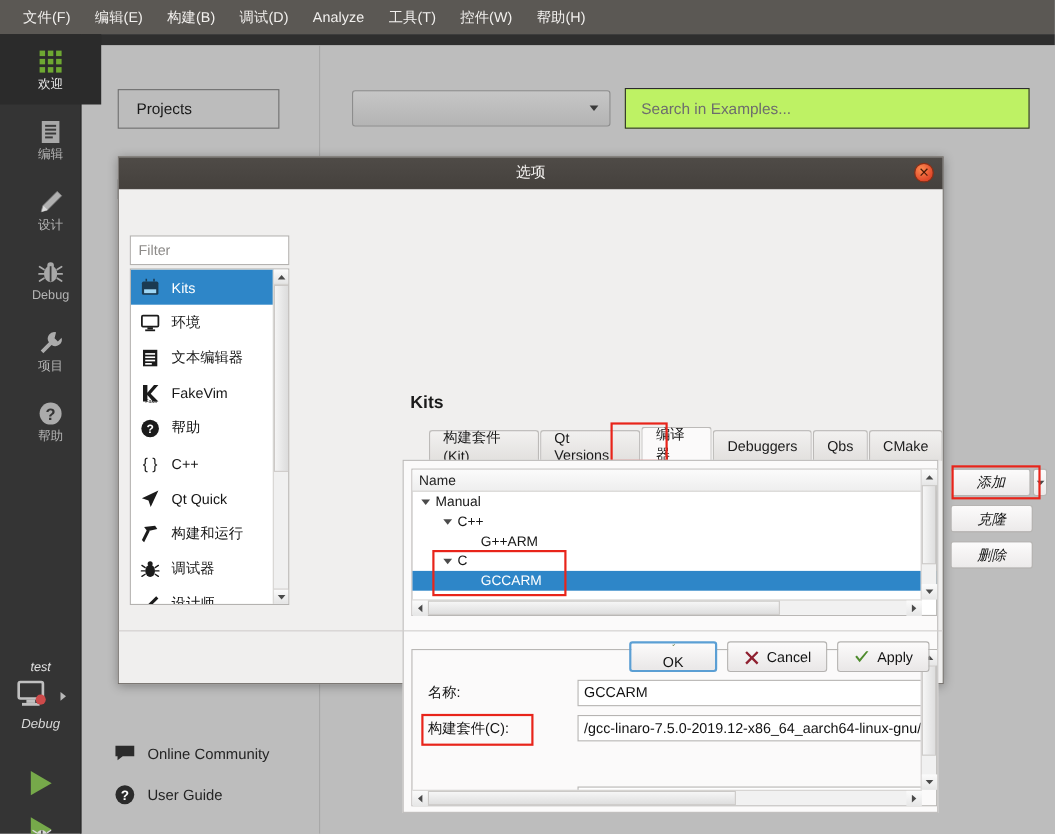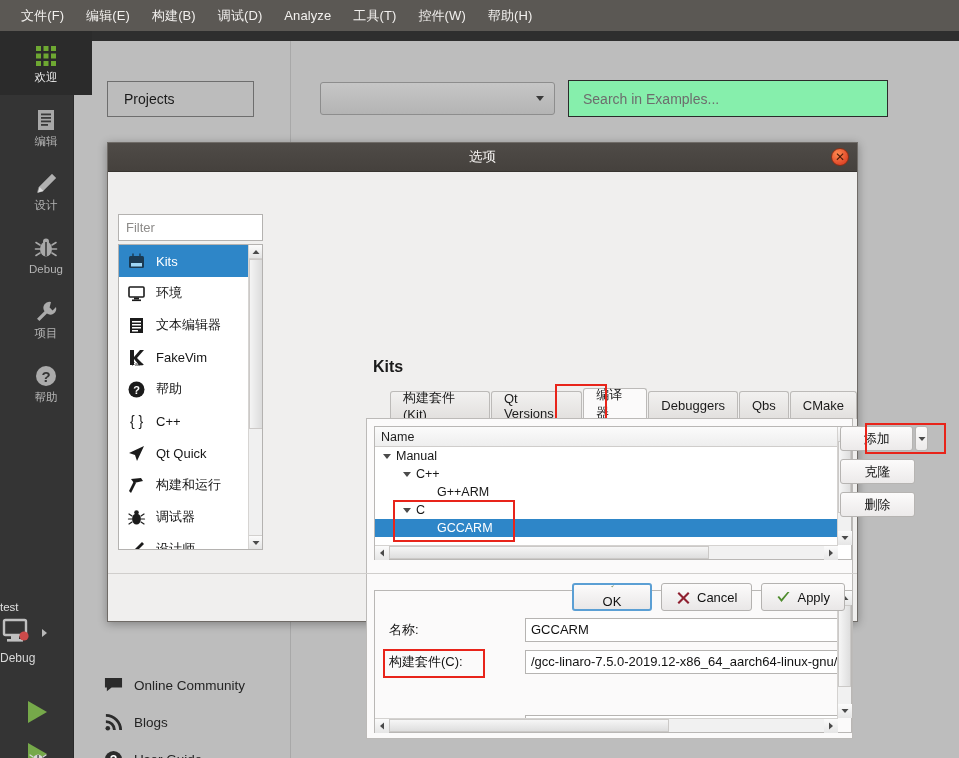--- a/index.html
+++ b/index.html
@@ -35,22 +35,23 @@
     display: flex; flex-direction: column; align-items: center; justify-content: center;
     gap: 3px; color: #b4b4b4; font-size: 11.5px;
   }
   .mode-item.active { background: #2b2b2b; }
   .mode-item.active .mode-label { color: #e8e8e8; }
   .mode-label { font-size: 11.5px; line-height: 1; }
   .mode-ico { width: 26px; height: 26px; display: block; }
 
   .kit-selector {
     position: absolute; left: 0; top: 570px; width: 74px;
-    display: flex; flex-direction: column; gap: 1px;
+    display: flex; flex-direction: column; align-items: center; gap: 1px;
     color: #d2d2d2;
+    font-style: italic;
   }
   .kit-name { font-size: 11.5px; color: #e0e0e0; margin-bottom: 3px; }
   .kit-row { display: flex; align-items: center; gap: 2px; }
   .kit-mode { font-size: 12px; color: #d8d8d8; margin-top: 1px; }
 
   .runbtns { position: absolute; left: 0; top: 660px; width: 74px; }
   .runbtn { width: 74px; height: 42px; display: flex; align-items: center; padding-left: 22px; }
 
   
   .welcome {
@@ -75,22 +76,22 @@
     position: absolute; left: 246px; top: 51px; width: 235px; height: 33px;
     background: linear-gradient(#c6c6c6, #b4b4b4);
     border: 1px solid #8d8d8d; border-radius: 3px;
     display: flex; align-items: center; justify-content: flex-end; padding-right: 10px;
   }
   .combo-arrow {
     width: 0; height: 0; border-left: 4px solid transparent; border-right: 4px solid transparent;
     border-top: 5px solid #3a3a3a;
   }
   .search-examples {
-    position: absolute; left: 494px; top: 49px; width: 320px; height: 37px;
-    background: #86efac; border: 1px solid #2b2b2b;
+    position: absolute; left: 494px; top: 49px; width: 368px; height: 37px;
+    background: #bef264; border: 1px solid #2b2b2b;
     display: flex; align-items: center; padding-left: 14px;
     font-size: 14px; color: #6d6d6d;
   }
   .welcome-dark-block {
     position: absolute; left: 33px; top: 132px; width: 147px; height: 18px;
     background: #343434;
   }
   .wlinks { position: absolute; left: 30px; top: 636px; width: 200px; }
   .wlink {
     display: flex; align-items: center; gap: 11px; height: 37px;
@@ -216,21 +217,21 @@
   .sb-thumb-h {
     height: 13px; background: linear-gradient(#f6f6f6, #dedede);
     border: 1px solid #cbc9c7;
   }
   .tree-redbox {
     position: absolute; left: 285px; top: 328px; width: 122px; height: 42px;
     border: 2px solid #e8241a; pointer-events: none;
   }
 
   
-  .rbtns { position: absolute; left: 732px; top: 254px; width: 88px; }
+  .rbtns { position: absolute; left: 756px; top: 254px; width: 88px; font-style: italic; }
   .rbtn {
     width: 75px; height: 25px; margin-bottom: 8px;
     background: linear-gradient(#fcfbfb, #eceaea);
     border: 1px solid #b6b4b2; border-radius: 3px;
     display: flex; align-items: center; justify-content: center;
     font-size: 13px; color: #161616;
   }
   .rbtn-split { display: flex; align-items: flex-start; }
   .rbtn-arrow {
     width: 13px; height: 25px; margin-left: 2px;
@@ -318,28 +319,20 @@
     <div class="search-examples">Search in Examples...</div>
 
     <div class="welcome-dark-block"></div>
 
     <div class="wlinks">
       <div class="wlink">
         <svg class="wlink-ico" viewBox="0 0 20 20">
           <path d="M1 2 h18 v10 h-11 l-5 4 v-4 h-2 z" fill="#2b2b2b"></path>
         </svg>
         <span>Online Community</span>
-      </div>
-      <div class="wlink">
-        <svg class="wlink-ico" viewBox="0 0 20 20">
-          <circle cx="4" cy="16" r="2.4" fill="#2b2b2b"></circle>
-          <path d="M2 10.5 a7.5 7.5 0 0 1 7.5 7.5 h3 A10.5 10.5 0 0 0 2 7.5 z" fill="#2b2b2b"></path>
-          <path d="M2 4 a14 14 0 0 1 14 14 h3 A17 17 0 0 0 2 1 z" fill="#2b2b2b"></path>
-        </svg>
-        <span>Blogs</span>
       </div>
       <div class="wlink">
         <svg class="wlink-ico" viewBox="0 0 20 20">
           <circle cx="10" cy="10" r="9" fill="#2b2b2b"></circle>
           <text x="10" y="15" font-size="13" font-weight="bold" fill="#ffffff" text-anchor="middle" font-family="Liberation Sans, sans-serif">?</text>
         </svg>
         <span>User Guide</span>
       </div>
     </div>
   </div>

